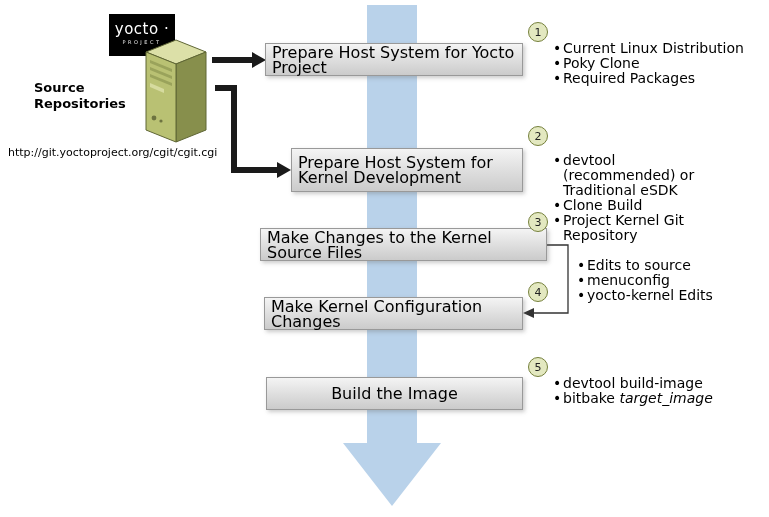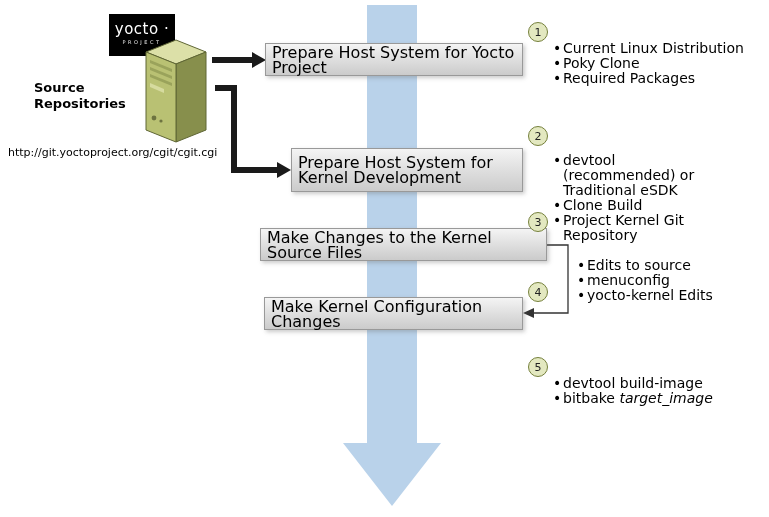--- a/index.html
+++ b/index.html
@@ -102,20 +102,23 @@
   </div>
   <div class="step-box" id="box2">
     <span>Prepare Host System for Kernel Development</span>
   </div>
   <div class="step-box" id="box3">
     <span>Make Changes to the Kernel Source Files</span>
   </div>
   <div class="step-box" id="box4">
     <span>Make Kernel Configuration Changes</span>
   </div>
+  <div class="step-box" id="box5">
+    <span>Build the Image</span>
+  </div>
 
   <div class="num-circle" id="c1">
     <span>1</span>
   </div>
   <div class="num-circle" id="c2">
     <span>2</span>
   </div>
   <div class="num-circle" id="c3">
     <span>3</span>
   </div>

